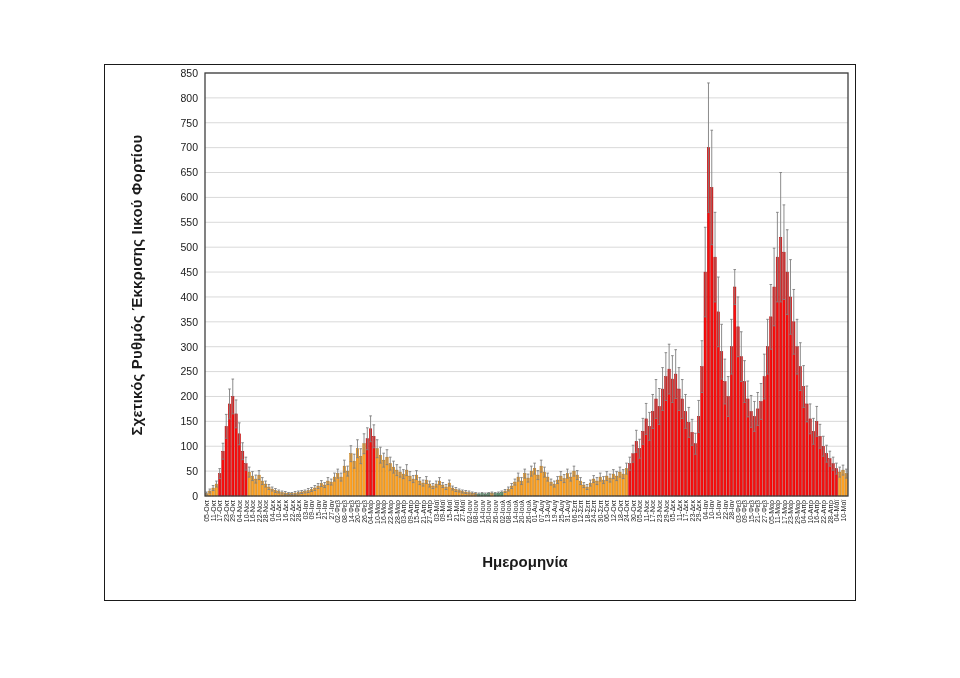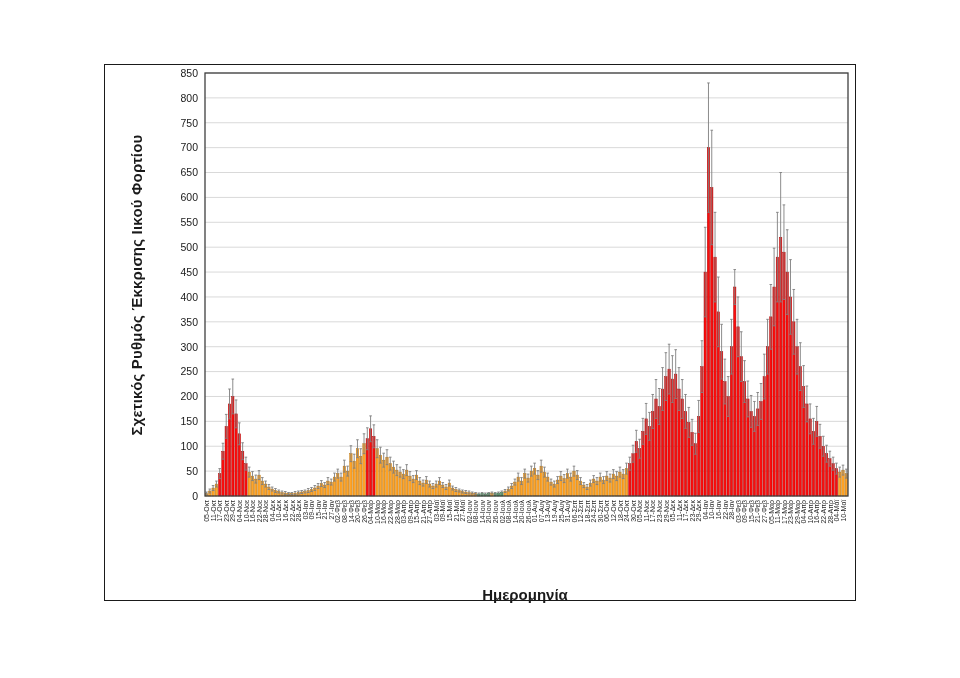--- a/index.html
+++ b/index.html
@@ -9,21 +9,21 @@
     border:1.6px solid #1a1a1a;background:#ffffff;box-sizing:border-box;
   }
   .chart-svg{position:absolute;left:0;top:0;}
   .ytitle{
     position:absolute;left:-177px;top:210px;width:420px;height:20px;
     text-align:center;transform:rotate(-90deg);
     font-size:15px;font-weight:bold;color:#1a1a1a;letter-spacing:0.2px;
   }
   .xtitle{
     position:absolute;left:160px;top:488px;width:520px;
-    text-align:center;font-size:15px;font-weight:bold;color:#1a1a1a;margin-top:33px;
+    text-align:center;font-size:15px;font-weight:bold;color:#1a1a1a;
   }
 </style>
 </head>
 <body>
 
 <div class="figure-box">
   <div class="ytitle">Σχετικός Ρυθμός Έκκρισης Ιικού Φορτίου</div>
   <svg class="chart-svg" width="750" height="480">
       <line x1="100" y1="406.11764705882354" x2="743" y2="406.11764705882354" stroke="#D9D9D9" stroke-width="1"></line>
       <line x1="100" y1="381.2352941176471" x2="743" y2="381.2352941176471" stroke="#D9D9D9" stroke-width="1"></line>

